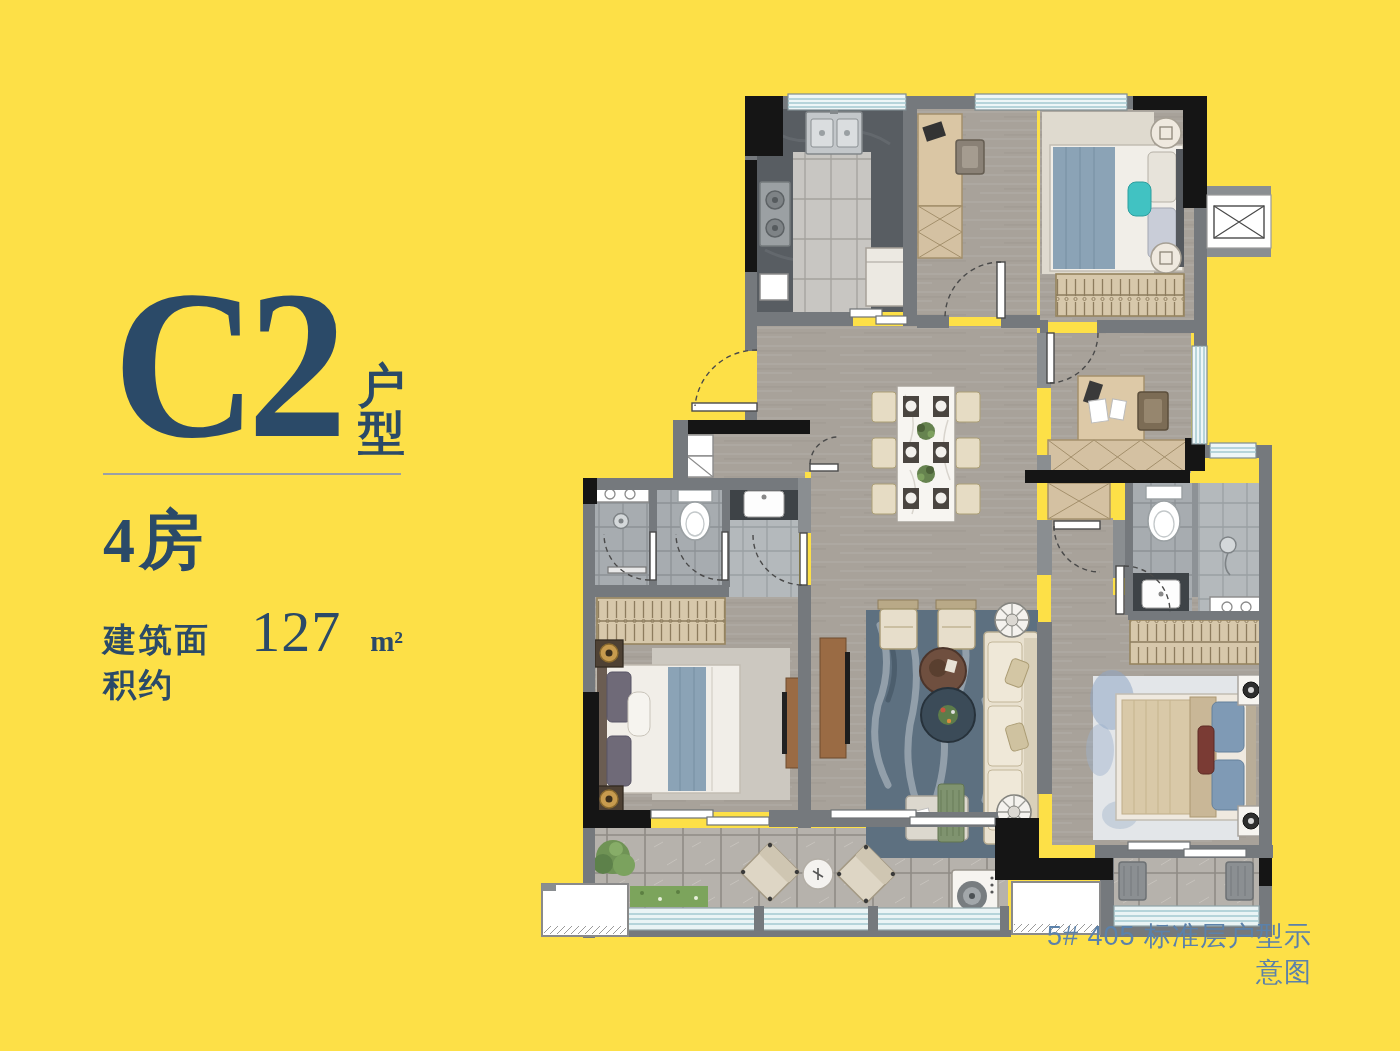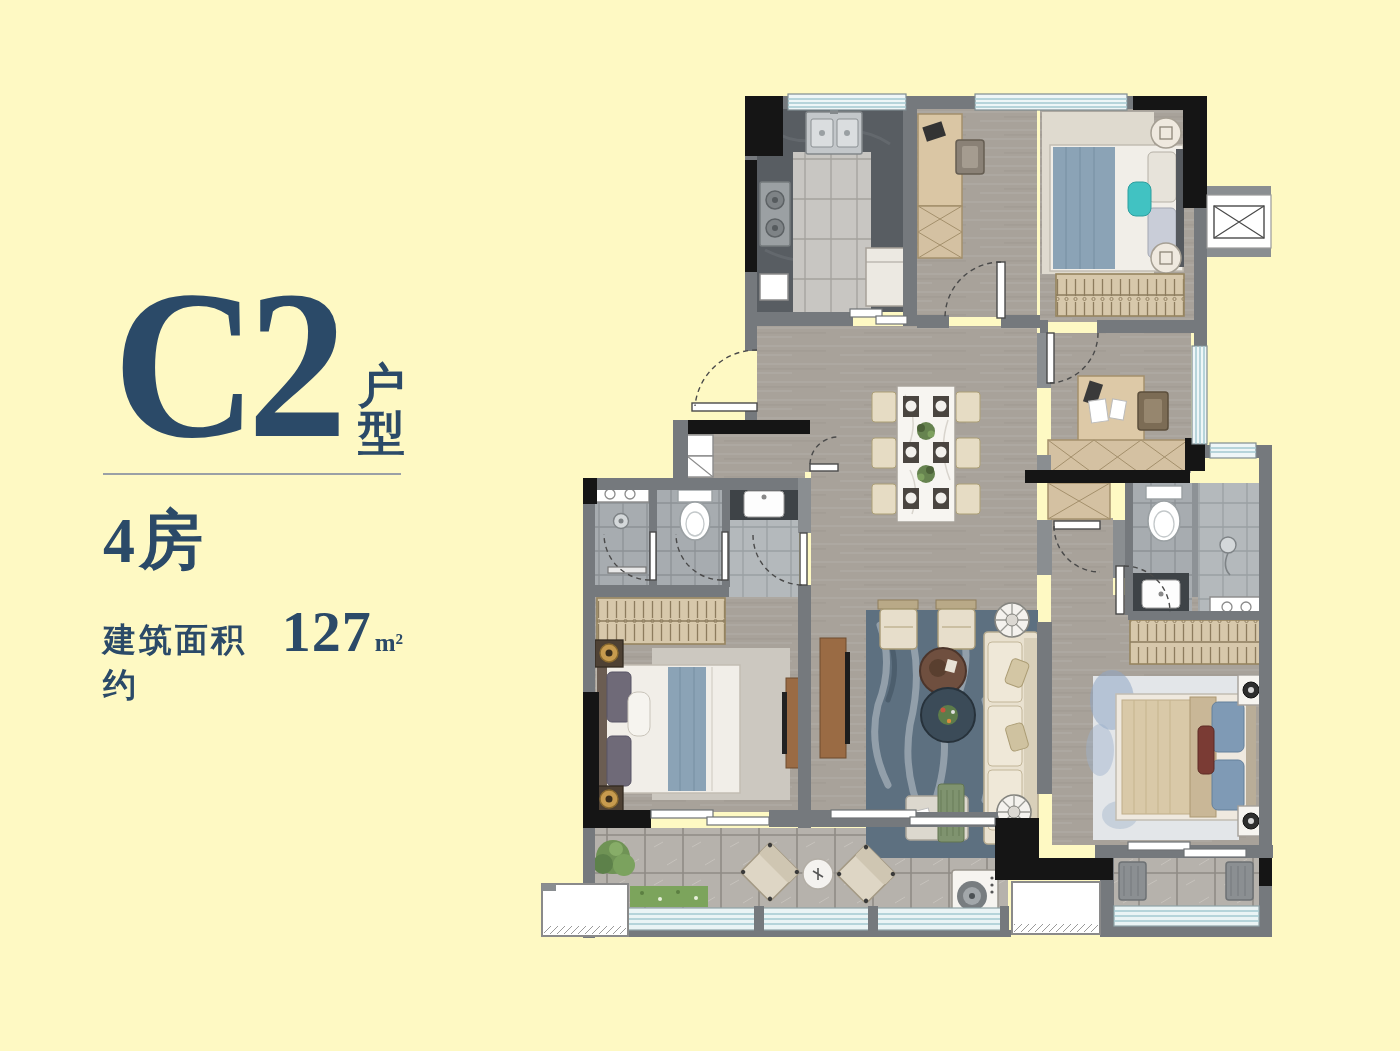--- a/index.html
+++ b/index.html
@@ -1,30 +1,30 @@
 <!DOCTYPE html>
 <html style="--title-navy: #2b4a68; --caption-blue: #5b81aa; --wall-gray: #75797d; --wall-black: #151515; --window-teal: #a4c9d1; --wood-floor: #a8a29a; --accent-teal: #41c2c2;"><head>
 <meta charset="utf-8">
 <style>
   html,body{margin:0;padding:0;background:#ffffff;}
-  .stage{position:relative;width:1400px;height:1051px;background:#fef9c3;overflow:hidden;
+  .stage{position:relative;width:1400px;height:1051px;background:#fde047;overflow:hidden;
          font-family:"Liberation Serif", serif;}
   
   .panel{position:absolute;left:103px;top:272px;width:300px;color:var(--title-navy,#2b4a68);}
   .title-row{display:flex;align-items:flex-end;padding-left:10px;}
   .title{font-size:212px;line-height:.88;letter-spacing:-10px;font-weight:600;
          transform:scaleX(.94);transform-origin:left bottom;display:inline-block;}
   .title-suffix{width:52px;font-size:47px;line-height:1.0;font-weight:600;
                 word-break:break-all;margin-left:6px;margin-bottom:2px;letter-spacing:2px;margin-top:20px;}
   .divider{border:none;border-top:2px solid #9aa0a6;margin:14px 0 0 0;width:298px;}
   .subtitle{font-size:64px;font-weight:600;text-align:left;margin-top:22px;letter-spacing:4px;}
-  .area-line{display:flex;align-items:baseline;justify-content:center;margin-top:14px;}
+  .area-line{display:flex;align-items:baseline;justify-content:center;margin-top:14px;gap:26px;}
   .area-label{font-size:33px;font-weight:600;letter-spacing:3px;}
-  .area-value{font-size:58px;font-weight:700;letter-spacing:1px;margin-left:2px;}
-  .area-unit{font-size:25px;font-weight:600;margin-left:3px;}
+  .area-value{font-size:58px;font-weight:400;letter-spacing:1px;margin-left:2px;}
+  .area-unit{font-size:29px;font-weight:600;margin-left:3px;}
   
   .caption{position:absolute;left:1022px;top:918px;width:290px;text-align:right;
            font-family:"Liberation Sans", sans-serif;font-size:27px;letter-spacing:1px;
            color:var(--caption-blue,#5b81aa);}
   .plan-svg{position:absolute;left:0;top:0;}
 </style>
 </head>
 <body>
 
 <div class="stage">
@@ -496,13 +496,14 @@
       <rect x="542" y="884" width="86" height="52" fill="#ffffff" stroke="#8a8a8a" stroke-width="2"></rect>
       <rect x="544" y="926" width="82" height="8" fill="url(#hatch)"></rect>
       <rect x="542" y="884" width="14" height="7" fill="#8a8e91"></rect>
     </g>
     <g>
       <rect x="1012" y="882" width="88" height="52" fill="#ffffff" stroke="#8a8a8a" stroke-width="2"></rect>
       <rect x="1014" y="924" width="84" height="8" fill="url(#hatch)"></rect>
     </g>
   </svg>
 
+  <div class="caption">5# 405 标准层户型示意图</div>
 </div>
 
 </body></html>

